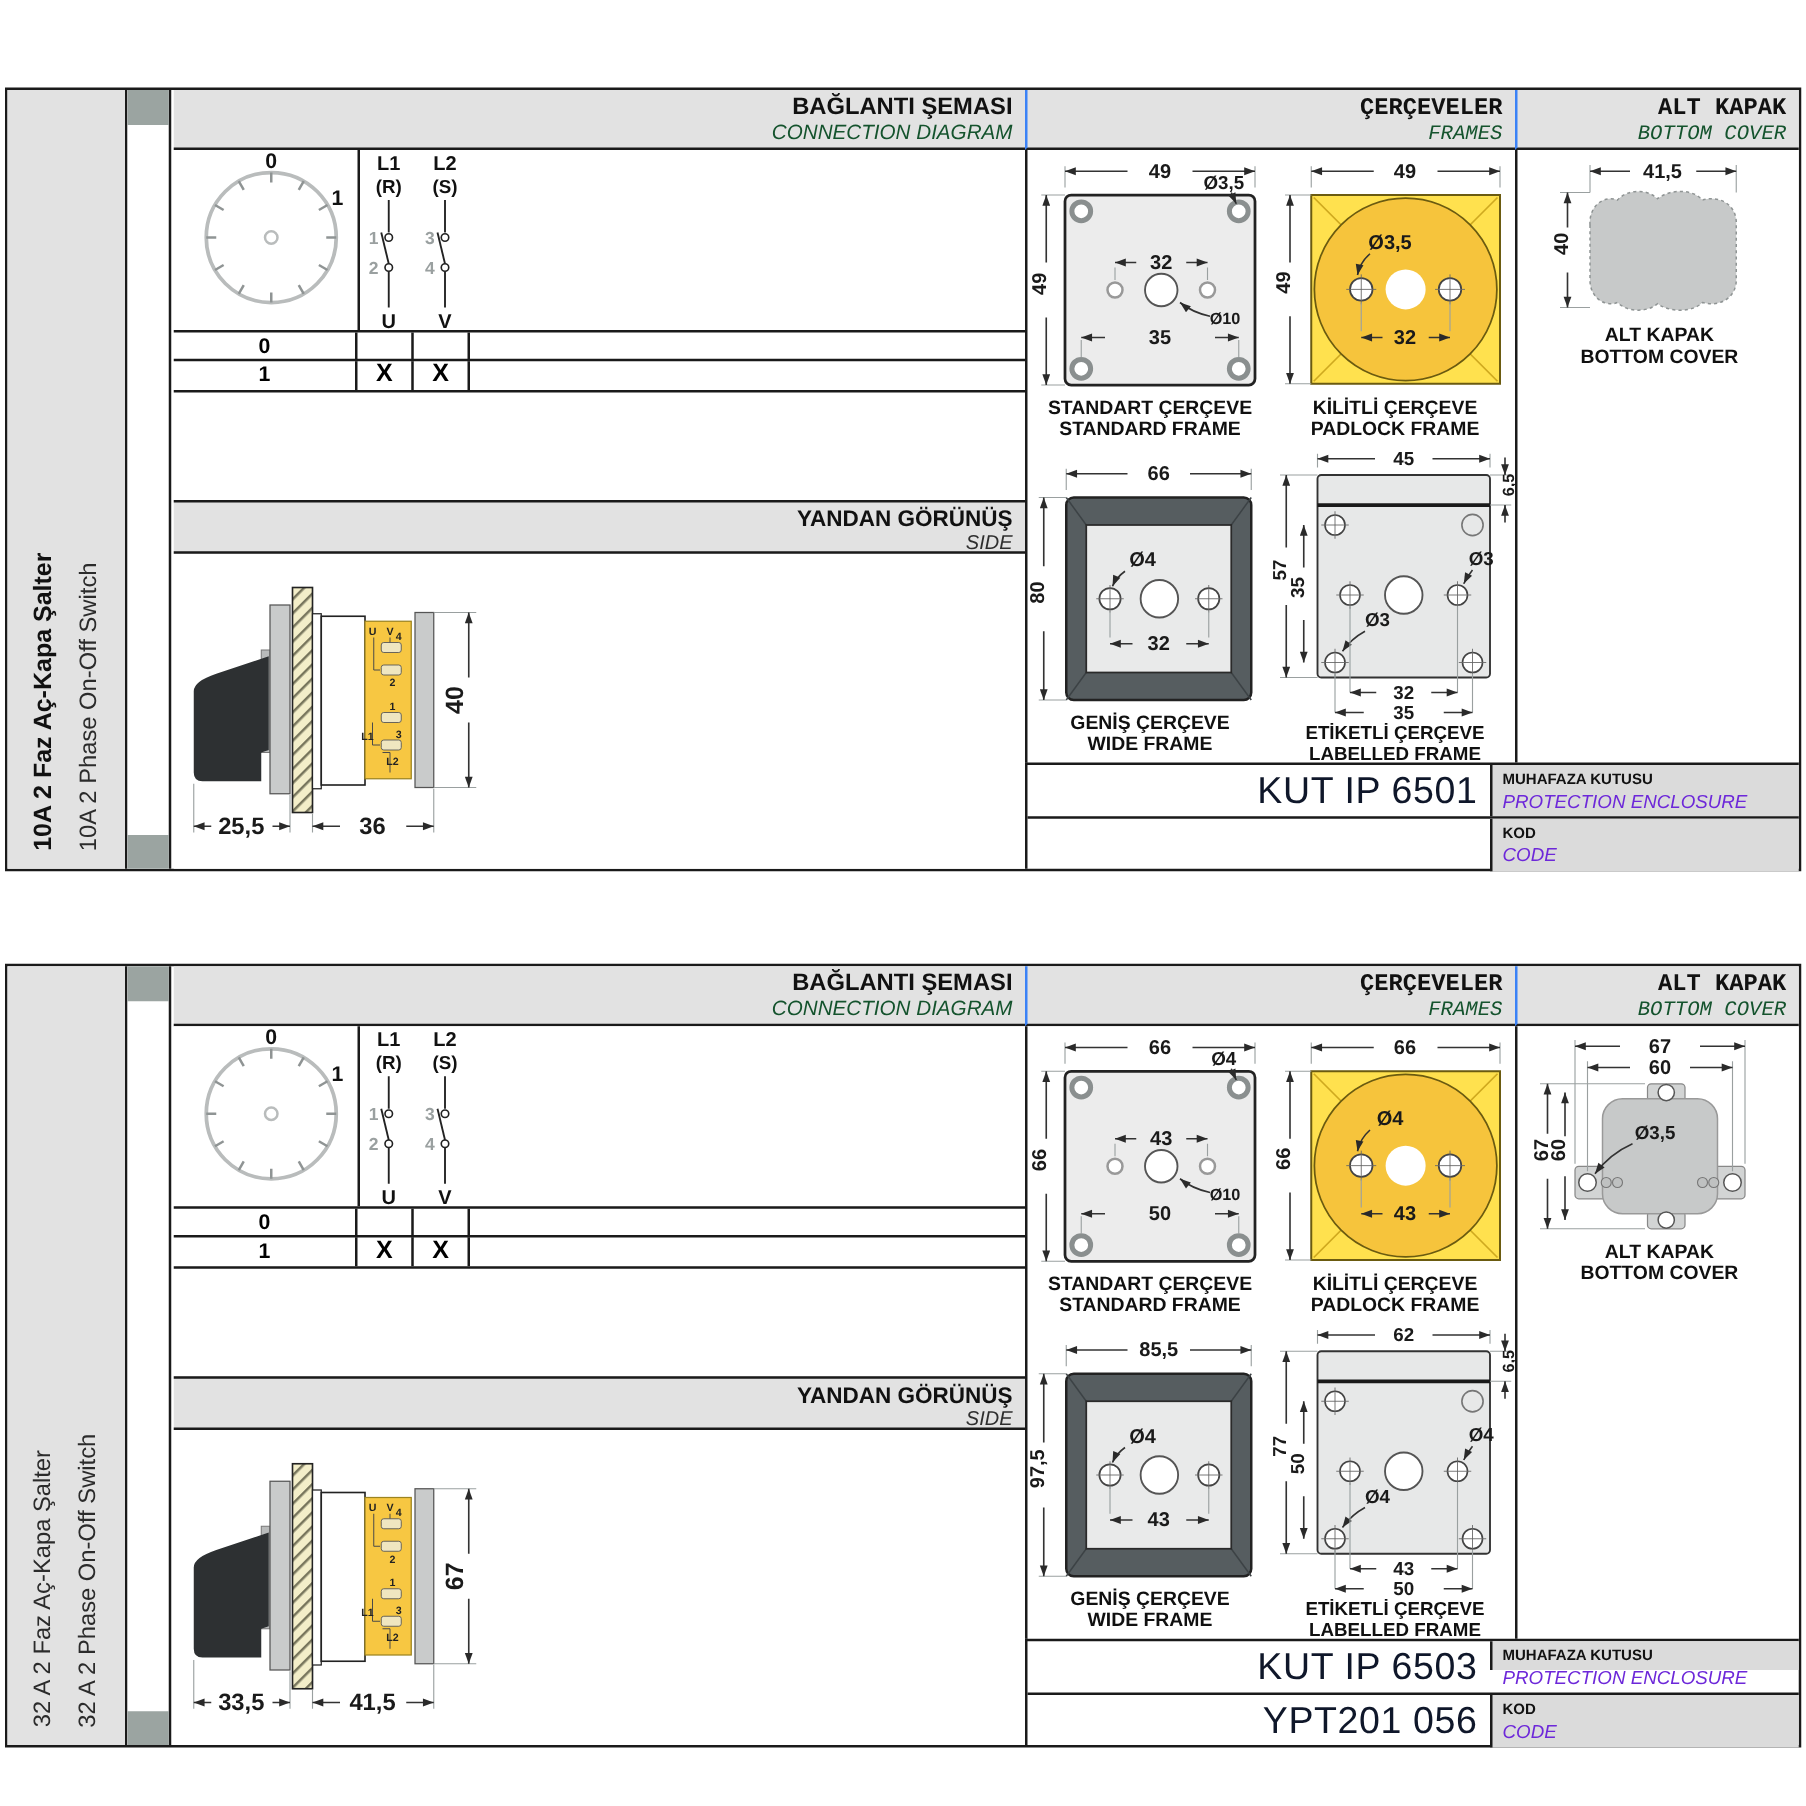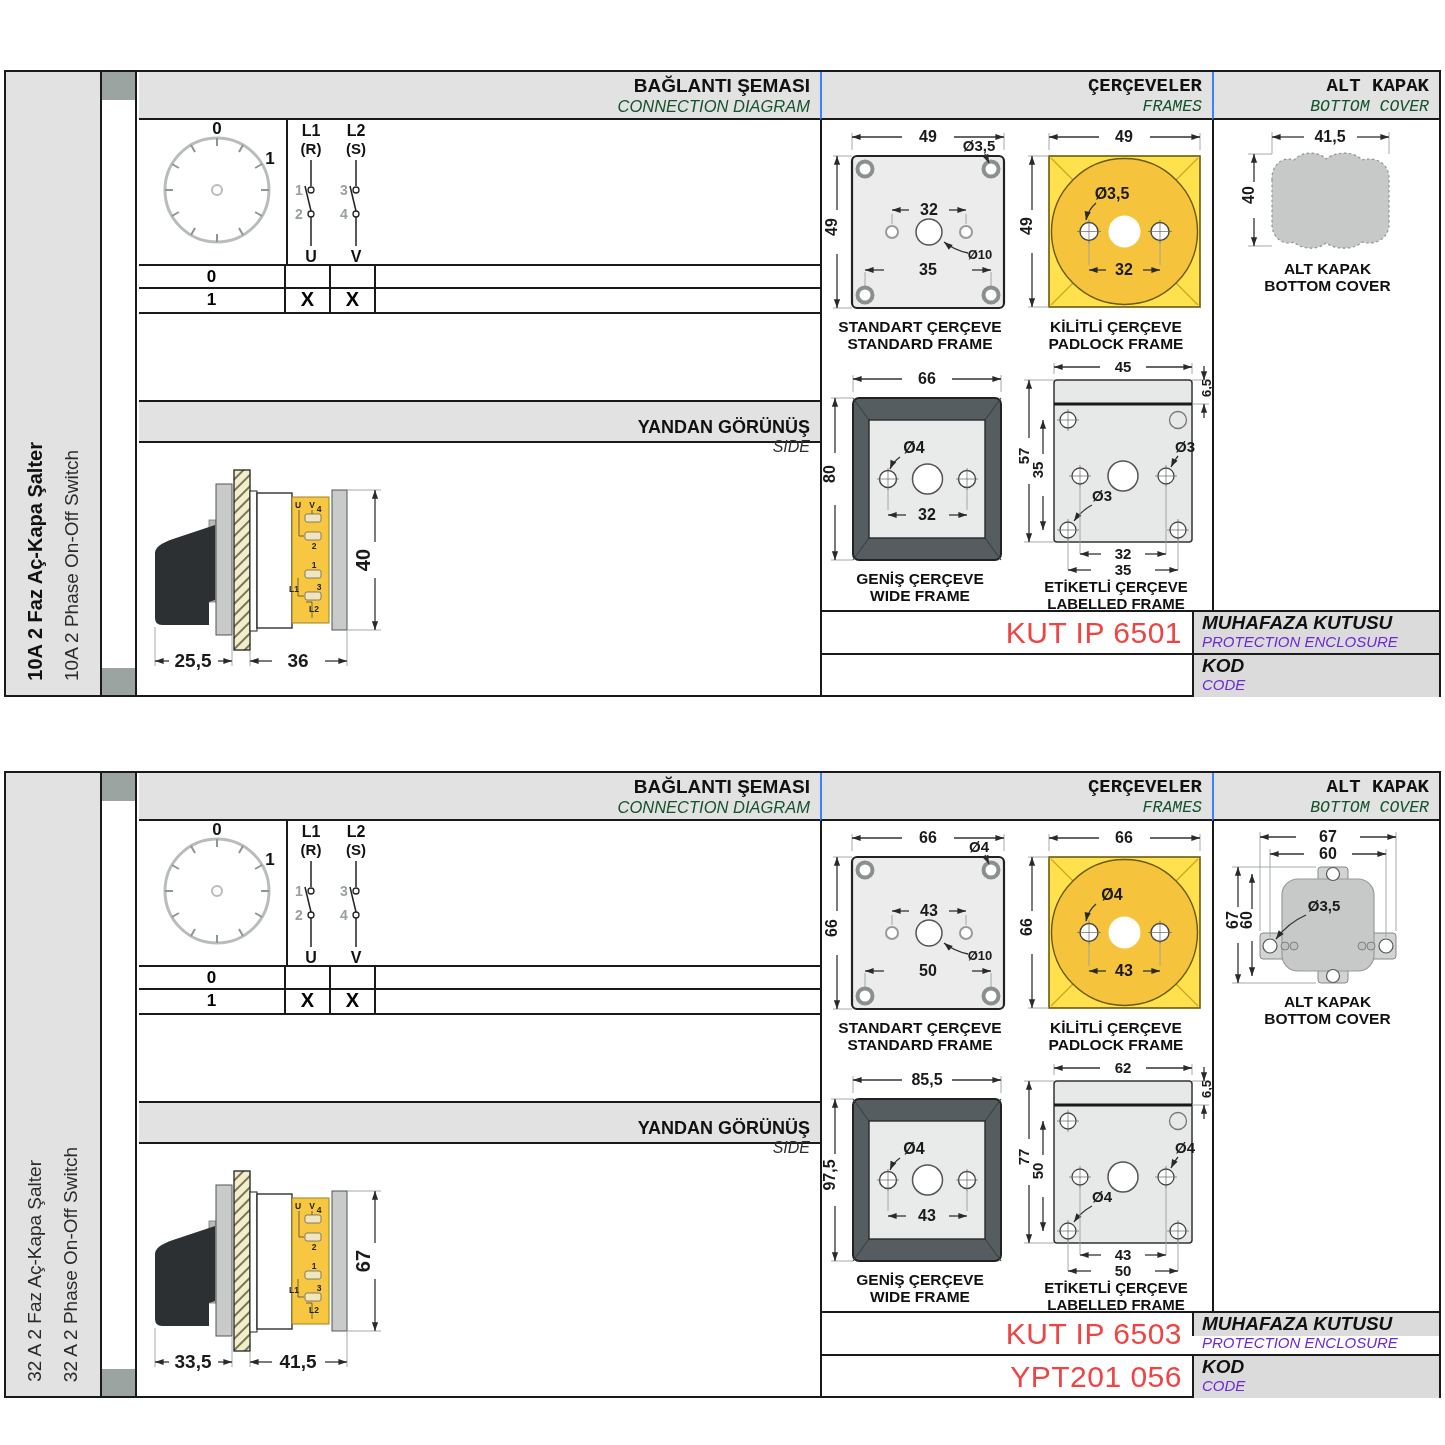--- a/index.html
+++ b/index.html
@@ -20,32 +20,32 @@
   .conn{position:absolute;left:0;top:48px;width:681px;height:575px;background:#fff;}
   .vdiv{position:absolute;left:147px;top:0;width:2px;height:144px;background:#1a1a1a;}
   .tbl{position:absolute;left:0;top:144px;width:681px;height:46px;border-top:2px solid #1a1a1a;border-bottom:2px solid #1a1a1a;box-sizing:content-box;}
   .trow{position:absolute;left:0;width:681px;height:23px;}
   .trow.r0{top:0;border-bottom:2px solid #1a1a1a;box-sizing:border-box;}
   .trow.r1{top:23px;}
   .tc{position:absolute;top:0;height:23px;box-sizing:border-box;border-right:2px solid #1a1a1a;text-align:center;font-weight:bold;}
   .tc.lbl{left:0;width:147px;font-size:17px;line-height:22px;}
   .tc.u{left:147px;width:45px;font-size:20px;line-height:21px;}
   .tc.v{left:192px;width:45px;font-size:20px;line-height:21px;}
-  .sidehdr{position:absolute;left:0;top:280px;width:681px;height:43px;background:#e2e2e2;border-top:2px solid #1a1a1a;border-bottom:2px solid #1a1a1a;box-sizing:border-box;text-align:right;padding:15px 10px 0 0;}
+  .sidehdr{position:absolute;left:0;top:280px;width:681px;height:43px;background:#e2e2e2;border-top:2px solid #1a1a1a;border-bottom:2px solid #1a1a1a;box-sizing:border-box;text-align:right;padding:3px 10px 0 0;}
   .sidehdr .tr{font-weight:bold;font-size:18px;color:#111;line-height:21px;}
   .sidehdr .en{font-style:italic;font-size:16px;color:#2e2e2e;line-height:17px;}
   .frames{position:absolute;left:681px;top:48px;width:392px;height:490px;border-left:2px solid #1a1a1a;box-sizing:border-box;background:#fff;}
   .fcell{position:absolute;width:196px;}
   .cap{position:absolute;left:0;width:100%;text-align:center;font-weight:bold;font-size:15.5px;line-height:17px;color:#101010;}
   .cover{position:absolute;left:1073px;top:48px;width:227px;height:490px;border-left:2px solid #1a1a1a;box-sizing:border-box;background:#fff;}
   .code-area{position:absolute;left:681px;top:538px;width:619px;height:85px;border-left:2px solid #1a1a1a;border-top:2px solid #1a1a1a;box-sizing:border-box;}
   .crow{position:absolute;left:0;width:617px;}
-  .cval{position:absolute;left:0;top:0;height:100%;width:370px;text-align:right;padding-right:10px;box-sizing:border-box;font-size:30px;color:#ef4444;letter-spacing:0.5px;}
+  .cval{position:absolute;left:0;top:0;height:100%;width:370px;text-align:right;padding-right:10px;box-sizing:border-box;font-size:30px;color:#0f172a;letter-spacing:0.5px;}
   .clbl{position:absolute;left:370px;top:0;height:100%;width:247px;background:#dbdbdb;border-left:2px solid #1a1a1a;box-sizing:border-box;padding:1px 0 0 8px;}
-  .clbl .tr{font-weight:bold;font-size:19px;color:#111;line-height:20px;font-style:italic;}
+  .clbl .tr{font-weight:bold;font-size:12px;color:#111;line-height:20px;}
   .clbl .en{font-style:italic;font-size:15px;color:#6d28d9;line-height:18px;}
   
   .da{stroke:#333;stroke-width:1.3;fill:none;marker-start:url(#arw);}
   .pl{stroke:#333;stroke-width:1.3;fill:none;}
   .ex{stroke:#9aa0a0;stroke-width:0.9;fill:none;}
   .dt{font:bold 16px "Liberation Sans",sans-serif;fill:#1a1a1a;text-anchor:middle;}
   .dt15{font:bold 15px "Liberation Sans",sans-serif;fill:#1a1a1a;text-anchor:middle;}
   .dt13{font:bold 13px "Liberation Sans",sans-serif;fill:#1a1a1a;text-anchor:middle;}
   .dt19{font:bold 19px "Liberation Sans",sans-serif;fill:#1a1a1a;text-anchor:middle;}
   .dt20{font:bold 20px "Liberation Sans",sans-serif;fill:#1a1a1a;text-anchor:middle;}

